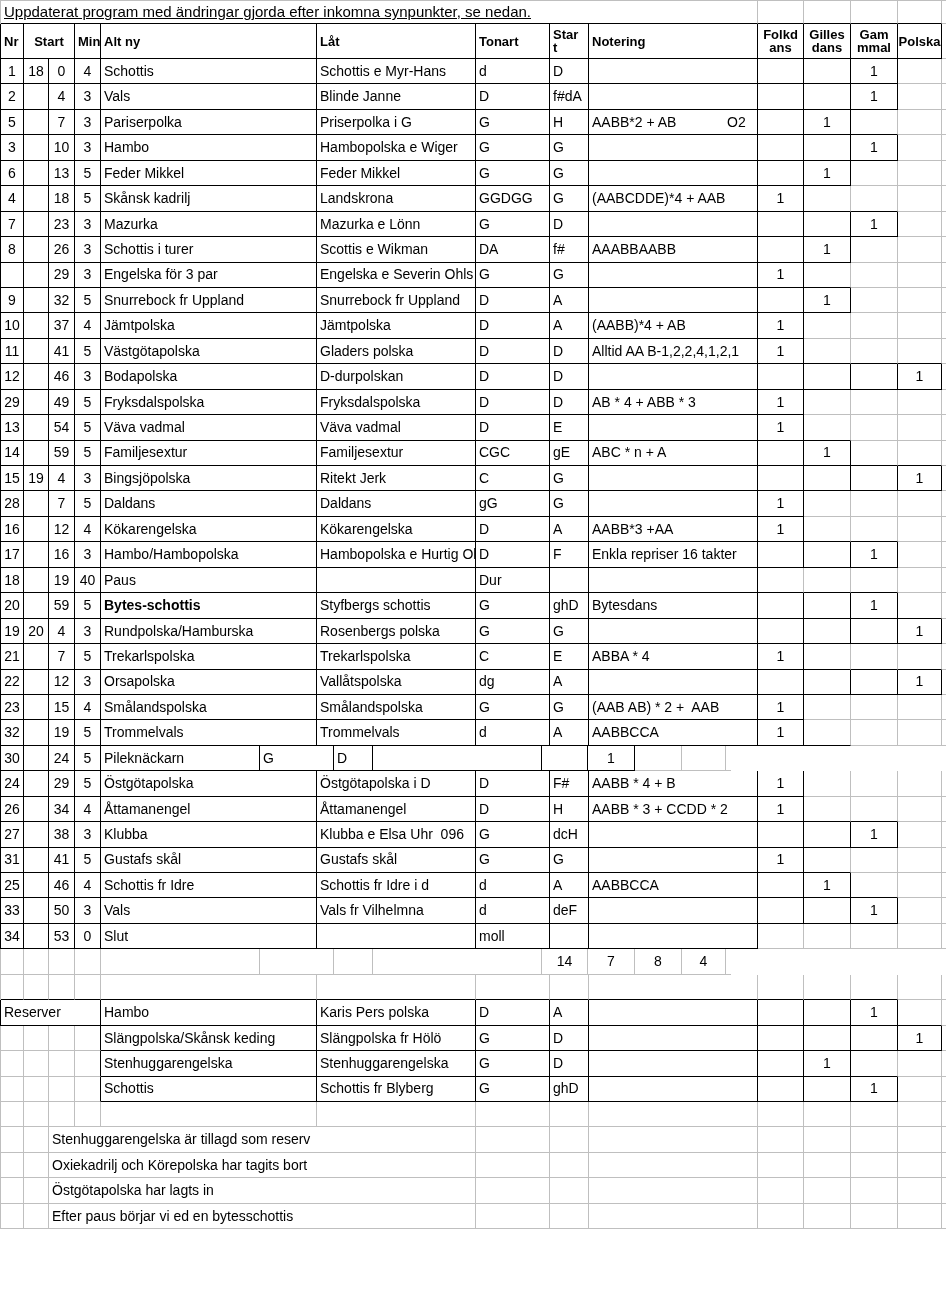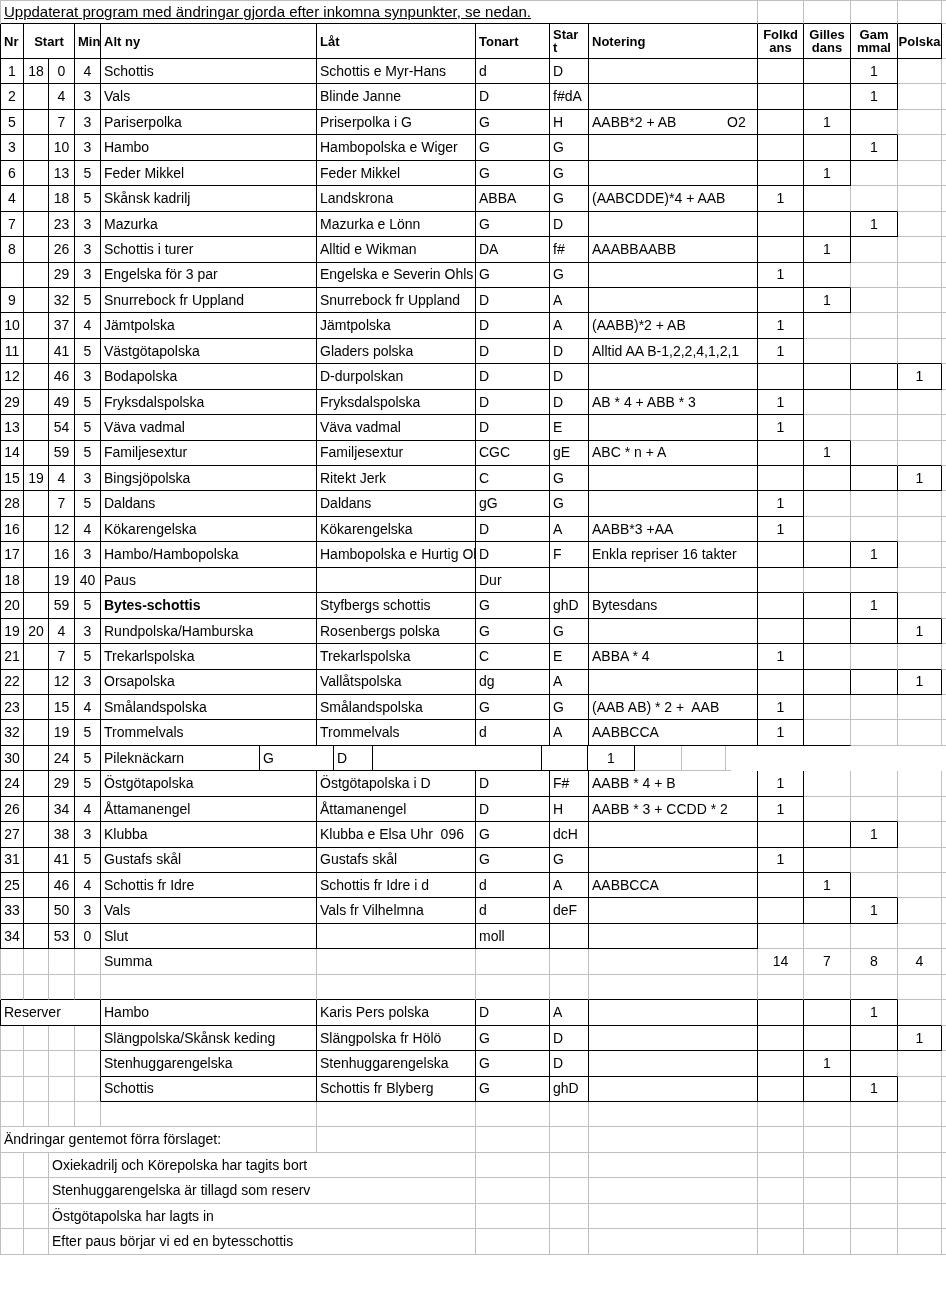--- a/index.html
+++ b/index.html
@@ -134,21 +134,21 @@
       <div class="cell c" style="width: 44px; border-right: 1px solid rgb(191, 191, 191); border-bottom: 1px solid rgb(191, 191, 191);"></div>
       <div class="cell filler"></div>
     </div>
     <div class="row" style="height: 25.44px; border-left: 1px solid rgb(0, 0, 0);">
       <div class="cell c" style="width: 23px; border-right: 1px solid rgb(0, 0, 0); border-bottom: 1px solid rgb(0, 0, 0);">4</div>
       <div class="cell c" style="width: 25px; border-right: 1px solid rgb(0, 0, 0); border-bottom: 1px solid rgb(0, 0, 0);"></div>
       <div class="cell c" style="width: 26px; border-right: 1px solid rgb(0, 0, 0); border-bottom: 1px solid rgb(0, 0, 0);">18</div>
       <div class="cell c" style="width: 26px; border-right: 1px solid rgb(0, 0, 0); border-bottom: 1px solid rgb(0, 0, 0);">5</div>
       <div class="cell" style="width: 216px; border-right: 1px solid rgb(0, 0, 0); border-bottom: 1px solid rgb(0, 0, 0);">Skånsk kadrilj</div>
       <div class="cell" style="width: 159px; border-right: 1px solid rgb(0, 0, 0); border-bottom: 1px solid rgb(0, 0, 0);">Landskrona</div>
-      <div class="cell" style="width: 74px; border-right: 1px solid rgb(0, 0, 0); border-bottom: 1px solid rgb(0, 0, 0);">ABBA</div>
+      <div class="cell" style="width: 74px; border-right: 1px solid rgb(0, 0, 0); border-bottom: 1px solid rgb(0, 0, 0);">GGDGG</div>
       <div class="cell" style="width: 39px; border-right: 1px solid rgb(0, 0, 0); border-bottom: 1px solid rgb(0, 0, 0);">G</div>
       <div class="cell" style="width: 169px; border-right: 1px solid rgb(0, 0, 0); border-bottom: 1px solid rgb(0, 0, 0);">(AABCDDE)*4 + AAB</div>
       <div class="cell c" style="width: 46px; border-right: 1px solid rgb(0, 0, 0); border-bottom: 1px solid rgb(0, 0, 0);">1</div>
       <div class="cell c" style="width: 47px; border-right: 1px solid rgb(191, 191, 191); border-bottom: 1px solid rgb(0, 0, 0);"></div>
       <div class="cell c" style="width: 47px; border-right: 1px solid rgb(191, 191, 191); border-bottom: 1px solid rgb(0, 0, 0);"></div>
       <div class="cell c" style="width: 44px; border-right: 1px solid rgb(191, 191, 191); border-bottom: 1px solid rgb(191, 191, 191);"></div>
       <div class="cell filler"></div>
     </div>
     <div class="row" style="height: 25.44px; border-left: 1px solid rgb(0, 0, 0);">
       <div class="cell c" style="width: 23px; border-right: 1px solid rgb(0, 0, 0); border-bottom: 1px solid rgb(0, 0, 0);">7</div>
@@ -165,21 +165,21 @@
       <div class="cell c" style="width: 47px; border-right: 1px solid rgb(0, 0, 0); border-bottom: 1px solid rgb(0, 0, 0);">1</div>
       <div class="cell c" style="width: 44px; border-right: 1px solid rgb(191, 191, 191); border-bottom: 1px solid rgb(191, 191, 191);"></div>
       <div class="cell filler"></div>
     </div>
     <div class="row" style="height: 25.44px; border-left: 1px solid rgb(0, 0, 0);">
       <div class="cell c" style="width: 23px; border-right: 1px solid rgb(0, 0, 0); border-bottom: 1px solid rgb(0, 0, 0);">8</div>
       <div class="cell c" style="width: 25px; border-right: 1px solid rgb(0, 0, 0); border-bottom: 1px solid rgb(0, 0, 0);"></div>
       <div class="cell c" style="width: 26px; border-right: 1px solid rgb(0, 0, 0); border-bottom: 1px solid rgb(0, 0, 0);">26</div>
       <div class="cell c" style="width: 26px; border-right: 1px solid rgb(0, 0, 0); border-bottom: 1px solid rgb(0, 0, 0);">3</div>
       <div class="cell" style="width: 216px; border-right: 1px solid rgb(0, 0, 0); border-bottom: 1px solid rgb(0, 0, 0);">Schottis i turer</div>
-      <div class="cell" style="width: 159px; border-right: 1px solid rgb(0, 0, 0); border-bottom: 1px solid rgb(0, 0, 0);">Alltid e Wikman</div>
+      <div class="cell" style="width: 159px; border-right: 1px solid rgb(0, 0, 0); border-bottom: 1px solid rgb(0, 0, 0);">Scottis e Wikman</div>
       <div class="cell" style="width: 74px; border-right: 1px solid rgb(0, 0, 0); border-bottom: 1px solid rgb(0, 0, 0);">DA</div>
       <div class="cell" style="width: 39px; border-right: 1px solid rgb(0, 0, 0); border-bottom: 1px solid rgb(0, 0, 0);">f#</div>
       <div class="cell" style="width: 169px; border-right: 1px solid rgb(0, 0, 0); border-bottom: 1px solid rgb(0, 0, 0);">AAABBAABB</div>
       <div class="cell c" style="width: 46px; border-right: 1px solid rgb(0, 0, 0); border-bottom: 1px solid rgb(0, 0, 0);"></div>
       <div class="cell c" style="width: 47px; border-right: 1px solid rgb(0, 0, 0); border-bottom: 1px solid rgb(0, 0, 0);">1</div>
       <div class="cell c" style="width: 47px; border-right: 1px solid rgb(191, 191, 191); border-bottom: 1px solid rgb(191, 191, 191);"></div>
       <div class="cell c" style="width: 44px; border-right: 1px solid rgb(191, 191, 191); border-bottom: 1px solid rgb(191, 191, 191);"></div>
       <div class="cell filler"></div>
     </div>
     <div class="row" style="height: 25.44px; border-left: 1px solid rgb(0, 0, 0);">
@@ -216,21 +216,21 @@
     </div>
     <div class="row" style="height: 25.44px; border-left: 1px solid rgb(0, 0, 0);">
       <div class="cell c" style="width: 23px; border-right: 1px solid rgb(0, 0, 0); border-bottom: 1px solid rgb(0, 0, 0);">10</div>
       <div class="cell c" style="width: 25px; border-right: 1px solid rgb(0, 0, 0); border-bottom: 1px solid rgb(0, 0, 0);"></div>
       <div class="cell c" style="width: 26px; border-right: 1px solid rgb(0, 0, 0); border-bottom: 1px solid rgb(0, 0, 0);">37</div>
       <div class="cell c" style="width: 26px; border-right: 1px solid rgb(0, 0, 0); border-bottom: 1px solid rgb(0, 0, 0);">4</div>
       <div class="cell" style="width: 216px; border-right: 1px solid rgb(0, 0, 0); border-bottom: 1px solid rgb(0, 0, 0);">Jämtpolska</div>
       <div class="cell" style="width: 159px; border-right: 1px solid rgb(0, 0, 0); border-bottom: 1px solid rgb(0, 0, 0);">Jämtpolska</div>
       <div class="cell" style="width: 74px; border-right: 1px solid rgb(0, 0, 0); border-bottom: 1px solid rgb(0, 0, 0);">D</div>
       <div class="cell" style="width: 39px; border-right: 1px solid rgb(0, 0, 0); border-bottom: 1px solid rgb(0, 0, 0);">A</div>
-      <div class="cell" style="width: 169px; border-right: 1px solid rgb(0, 0, 0); border-bottom: 1px solid rgb(0, 0, 0);">(AABB)*2 + AB</div>
+      <div class="cell" style="width: 169px; border-right: 1px solid rgb(0, 0, 0); border-bottom: 1px solid rgb(0, 0, 0);">(AABB)*4 + AB</div>
       <div class="cell c" style="width: 46px; border-right: 1px solid rgb(0, 0, 0); border-bottom: 1px solid rgb(0, 0, 0);">1</div>
       <div class="cell c" style="width: 47px; border-right: 1px solid rgb(191, 191, 191); border-bottom: 1px solid rgb(191, 191, 191);"></div>
       <div class="cell c" style="width: 47px; border-right: 1px solid rgb(191, 191, 191); border-bottom: 1px solid rgb(191, 191, 191);"></div>
       <div class="cell c" style="width: 44px; border-right: 1px solid rgb(191, 191, 191); border-bottom: 1px solid rgb(191, 191, 191);"></div>
       <div class="cell filler"></div>
     </div>
     <div class="row" style="height: 25.44px; border-left: 1px solid rgb(0, 0, 0);">
       <div class="cell c" style="width: 23px; border-right: 1px solid rgb(0, 0, 0); border-bottom: 1px solid rgb(0, 0, 0);">11</div>
       <div class="cell c" style="width: 25px; border-right: 1px solid rgb(0, 0, 0); border-bottom: 1px solid rgb(0, 0, 0);"></div>
       <div class="cell c" style="width: 26px; border-right: 1px solid rgb(0, 0, 0); border-bottom: 1px solid rgb(0, 0, 0);">41</div>
@@ -611,21 +611,20 @@
       <div class="cell c" style="width: 47px; border-right: 1px solid rgb(191, 191, 191); border-bottom: 1px solid rgb(191, 191, 191);"></div>
       <div class="cell c" style="width: 47px; border-right: 1px solid rgb(191, 191, 191); border-bottom: 1px solid rgb(191, 191, 191);"></div>
       <div class="cell c" style="width: 44px; border-right: 1px solid rgb(191, 191, 191); border-bottom: 1px solid rgb(191, 191, 191);"></div>
       <div class="cell filler"></div>
     </div>
     <div class="row" style="height: 25.44px; border-left: 1px solid rgb(191, 191, 191);">
       <div class="cell" style="width: 23px; border-right: 1px solid rgb(191, 191, 191); border-bottom: 1px solid rgb(191, 191, 191);"></div>
       <div class="cell" style="width: 25px; border-right: 1px solid rgb(191, 191, 191); border-bottom: 1px solid rgb(191, 191, 191);"></div>
       <div class="cell" style="width: 26px; border-right: 1px solid rgb(191, 191, 191); border-bottom: 1px solid rgb(191, 191, 191);"></div>
       <div class="cell" style="width: 26px; border-right: 1px solid rgb(191, 191, 191); border-bottom: 1px solid rgb(191, 191, 191);"></div>
-      <div class="cell" style="width: 216px; border-right: 1px solid rgb(191, 191, 191); border-bottom: 1px solid rgb(191, 191, 191);">Summa</div>
       <div class="cell" style="width: 159px; border-right: 1px solid rgb(191, 191, 191); border-bottom: 1px solid rgb(191, 191, 191);"></div>
       <div class="cell" style="width: 74px; border-right: 1px solid rgb(191, 191, 191); border-bottom: 1px solid rgb(191, 191, 191);"></div>
       <div class="cell" style="width: 39px; border-right: 1px solid rgb(191, 191, 191); border-bottom: 1px solid rgb(191, 191, 191);"></div>
       <div class="cell" style="width: 169px; border-right: 1px solid rgb(191, 191, 191); border-bottom: 1px solid rgb(191, 191, 191);"></div>
       <div class="cell c" style="width: 46px; border-right: 1px solid rgb(191, 191, 191); border-bottom: 1px solid rgb(191, 191, 191);">14</div>
       <div class="cell c" style="width: 47px; border-right: 1px solid rgb(191, 191, 191); border-bottom: 1px solid rgb(191, 191, 191);">7</div>
       <div class="cell c" style="width: 47px; border-right: 1px solid rgb(191, 191, 191); border-bottom: 1px solid rgb(191, 191, 191);">8</div>
       <div class="cell c" style="width: 44px; border-right: 1px solid rgb(191, 191, 191); border-bottom: 1px solid rgb(191, 191, 191);">4</div>
       <div class="cell filler"></div>
     </div>
@@ -716,22 +715,23 @@
       <div class="cell" style="width: 74px; border-right: 1px solid rgb(191, 191, 191); border-bottom: 1px solid rgb(191, 191, 191);"></div>
       <div class="cell" style="width: 39px; border-right: 1px solid rgb(191, 191, 191); border-bottom: 1px solid rgb(191, 191, 191);"></div>
       <div class="cell" style="width: 169px; border-right: 1px solid rgb(191, 191, 191); border-bottom: 1px solid rgb(191, 191, 191);"></div>
       <div class="cell" style="width: 46px; border-right: 1px solid rgb(191, 191, 191); border-bottom: 1px solid rgb(191, 191, 191);"></div>
       <div class="cell" style="width: 47px; border-right: 1px solid rgb(191, 191, 191); border-bottom: 1px solid rgb(191, 191, 191);"></div>
       <div class="cell" style="width: 47px; border-right: 1px solid rgb(191, 191, 191); border-bottom: 1px solid rgb(191, 191, 191);"></div>
       <div class="cell" style="width: 44px; border-right: 1px solid rgb(191, 191, 191); border-bottom: 1px solid rgb(191, 191, 191);"></div>
       <div class="cell filler"></div>
     </div>
     <div class="row" style="height: 25.44px; border-left: 1px solid rgb(191, 191, 191);">
-      <div class="cell" style="width: 316px; border-right: 1px solid rgb(191, 191, 191); border-bottom: 1px solid rgb(191, 191, 191);">Ändringar gentemot förra förslaget:</div>
-      <div class="cell" style="width: 159px; border-right: 1px solid rgb(191, 191, 191); border-bottom: 1px solid rgb(191, 191, 191);"></div>
+      <div class="cell" style="width: 23px; border-right: 1px solid rgb(191, 191, 191); border-bottom: 1px solid rgb(191, 191, 191);"></div>
+      <div class="cell" style="width: 25px; border-right: 1px solid rgb(191, 191, 191); border-bottom: 1px solid rgb(191, 191, 191);"></div>
+      <div class="cell" style="width: 427px; border-right: 1px solid rgb(191, 191, 191); border-bottom: 1px solid rgb(191, 191, 191);">Stenhuggarengelska är tillagd som reserv</div>
       <div class="cell" style="width: 74px; border-right: 1px solid rgb(191, 191, 191); border-bottom: 1px solid rgb(191, 191, 191);"></div>
       <div class="cell" style="width: 39px; border-right: 1px solid rgb(191, 191, 191); border-bottom: 1px solid rgb(191, 191, 191);"></div>
       <div class="cell" style="width: 169px; border-right: 1px solid rgb(191, 191, 191); border-bottom: 1px solid rgb(191, 191, 191);"></div>
       <div class="cell" style="width: 46px; border-right: 1px solid rgb(191, 191, 191); border-bottom: 1px solid rgb(191, 191, 191);"></div>
       <div class="cell" style="width: 47px; border-right: 1px solid rgb(191, 191, 191); border-bottom: 1px solid rgb(191, 191, 191);"></div>
       <div class="cell" style="width: 47px; border-right: 1px solid rgb(191, 191, 191); border-bottom: 1px solid rgb(191, 191, 191);"></div>
       <div class="cell" style="width: 44px; border-right: 1px solid rgb(191, 191, 191); border-bottom: 1px solid rgb(191, 191, 191);"></div>
       <div class="cell filler"></div>
     </div>
     <div class="row" style="height: 25.44px; border-left: 1px solid rgb(191, 191, 191);">
@@ -743,33 +743,20 @@
       <div class="cell" style="width: 169px; border-right: 1px solid rgb(191, 191, 191); border-bottom: 1px solid rgb(191, 191, 191);"></div>
       <div class="cell" style="width: 46px; border-right: 1px solid rgb(191, 191, 191); border-bottom: 1px solid rgb(191, 191, 191);"></div>
       <div class="cell" style="width: 47px; border-right: 1px solid rgb(191, 191, 191); border-bottom: 1px solid rgb(191, 191, 191);"></div>
       <div class="cell" style="width: 47px; border-right: 1px solid rgb(191, 191, 191); border-bottom: 1px solid rgb(191, 191, 191);"></div>
       <div class="cell" style="width: 44px; border-right: 1px solid rgb(191, 191, 191); border-bottom: 1px solid rgb(191, 191, 191);"></div>
       <div class="cell filler"></div>
     </div>
     <div class="row" style="height: 25.44px; border-left: 1px solid rgb(191, 191, 191);">
       <div class="cell" style="width: 23px; border-right: 1px solid rgb(191, 191, 191); border-bottom: 1px solid rgb(191, 191, 191);"></div>
       <div class="cell" style="width: 25px; border-right: 1px solid rgb(191, 191, 191); border-bottom: 1px solid rgb(191, 191, 191);"></div>
-      <div class="cell" style="width: 427px; border-right: 1px solid rgb(191, 191, 191); border-bottom: 1px solid rgb(191, 191, 191);">Stenhuggarengelska är tillagd som reserv</div>
-      <div class="cell" style="width: 74px; border-right: 1px solid rgb(191, 191, 191); border-bottom: 1px solid rgb(191, 191, 191);"></div>
-      <div class="cell" style="width: 39px; border-right: 1px solid rgb(191, 191, 191); border-bottom: 1px solid rgb(191, 191, 191);"></div>
-      <div class="cell" style="width: 169px; border-right: 1px solid rgb(191, 191, 191); border-bottom: 1px solid rgb(191, 191, 191);"></div>
-      <div class="cell" style="width: 46px; border-right: 1px solid rgb(191, 191, 191); border-bottom: 1px solid rgb(191, 191, 191);"></div>
-      <div class="cell" style="width: 47px; border-right: 1px solid rgb(191, 191, 191); border-bottom: 1px solid rgb(191, 191, 191);"></div>
-      <div class="cell" style="width: 47px; border-right: 1px solid rgb(191, 191, 191); border-bottom: 1px solid rgb(191, 191, 191);"></div>
-      <div class="cell" style="width: 44px; border-right: 1px solid rgb(191, 191, 191); border-bottom: 1px solid rgb(191, 191, 191);"></div>
-      <div class="cell filler"></div>
-    </div>
-    <div class="row" style="height: 25.44px; border-left: 1px solid rgb(191, 191, 191);">
-      <div class="cell" style="width: 23px; border-right: 1px solid rgb(191, 191, 191); border-bottom: 1px solid rgb(191, 191, 191);"></div>
-      <div class="cell" style="width: 25px; border-right: 1px solid rgb(191, 191, 191); border-bottom: 1px solid rgb(191, 191, 191);"></div>
       <div class="cell" style="width: 427px; border-right: 1px solid rgb(191, 191, 191); border-bottom: 1px solid rgb(191, 191, 191);">Östgötapolska har lagts in</div>
       <div class="cell" style="width: 74px; border-right: 1px solid rgb(191, 191, 191); border-bottom: 1px solid rgb(191, 191, 191);"></div>
       <div class="cell" style="width: 39px; border-right: 1px solid rgb(191, 191, 191); border-bottom: 1px solid rgb(191, 191, 191);"></div>
       <div class="cell" style="width: 169px; border-right: 1px solid rgb(191, 191, 191); border-bottom: 1px solid rgb(191, 191, 191);"></div>
       <div class="cell" style="width: 46px; border-right: 1px solid rgb(191, 191, 191); border-bottom: 1px solid rgb(191, 191, 191);"></div>
       <div class="cell" style="width: 47px; border-right: 1px solid rgb(191, 191, 191); border-bottom: 1px solid rgb(191, 191, 191);"></div>
       <div class="cell" style="width: 47px; border-right: 1px solid rgb(191, 191, 191); border-bottom: 1px solid rgb(191, 191, 191);"></div>
       <div class="cell" style="width: 44px; border-right: 1px solid rgb(191, 191, 191); border-bottom: 1px solid rgb(191, 191, 191);"></div>
       <div class="cell filler"></div>
     </div>

